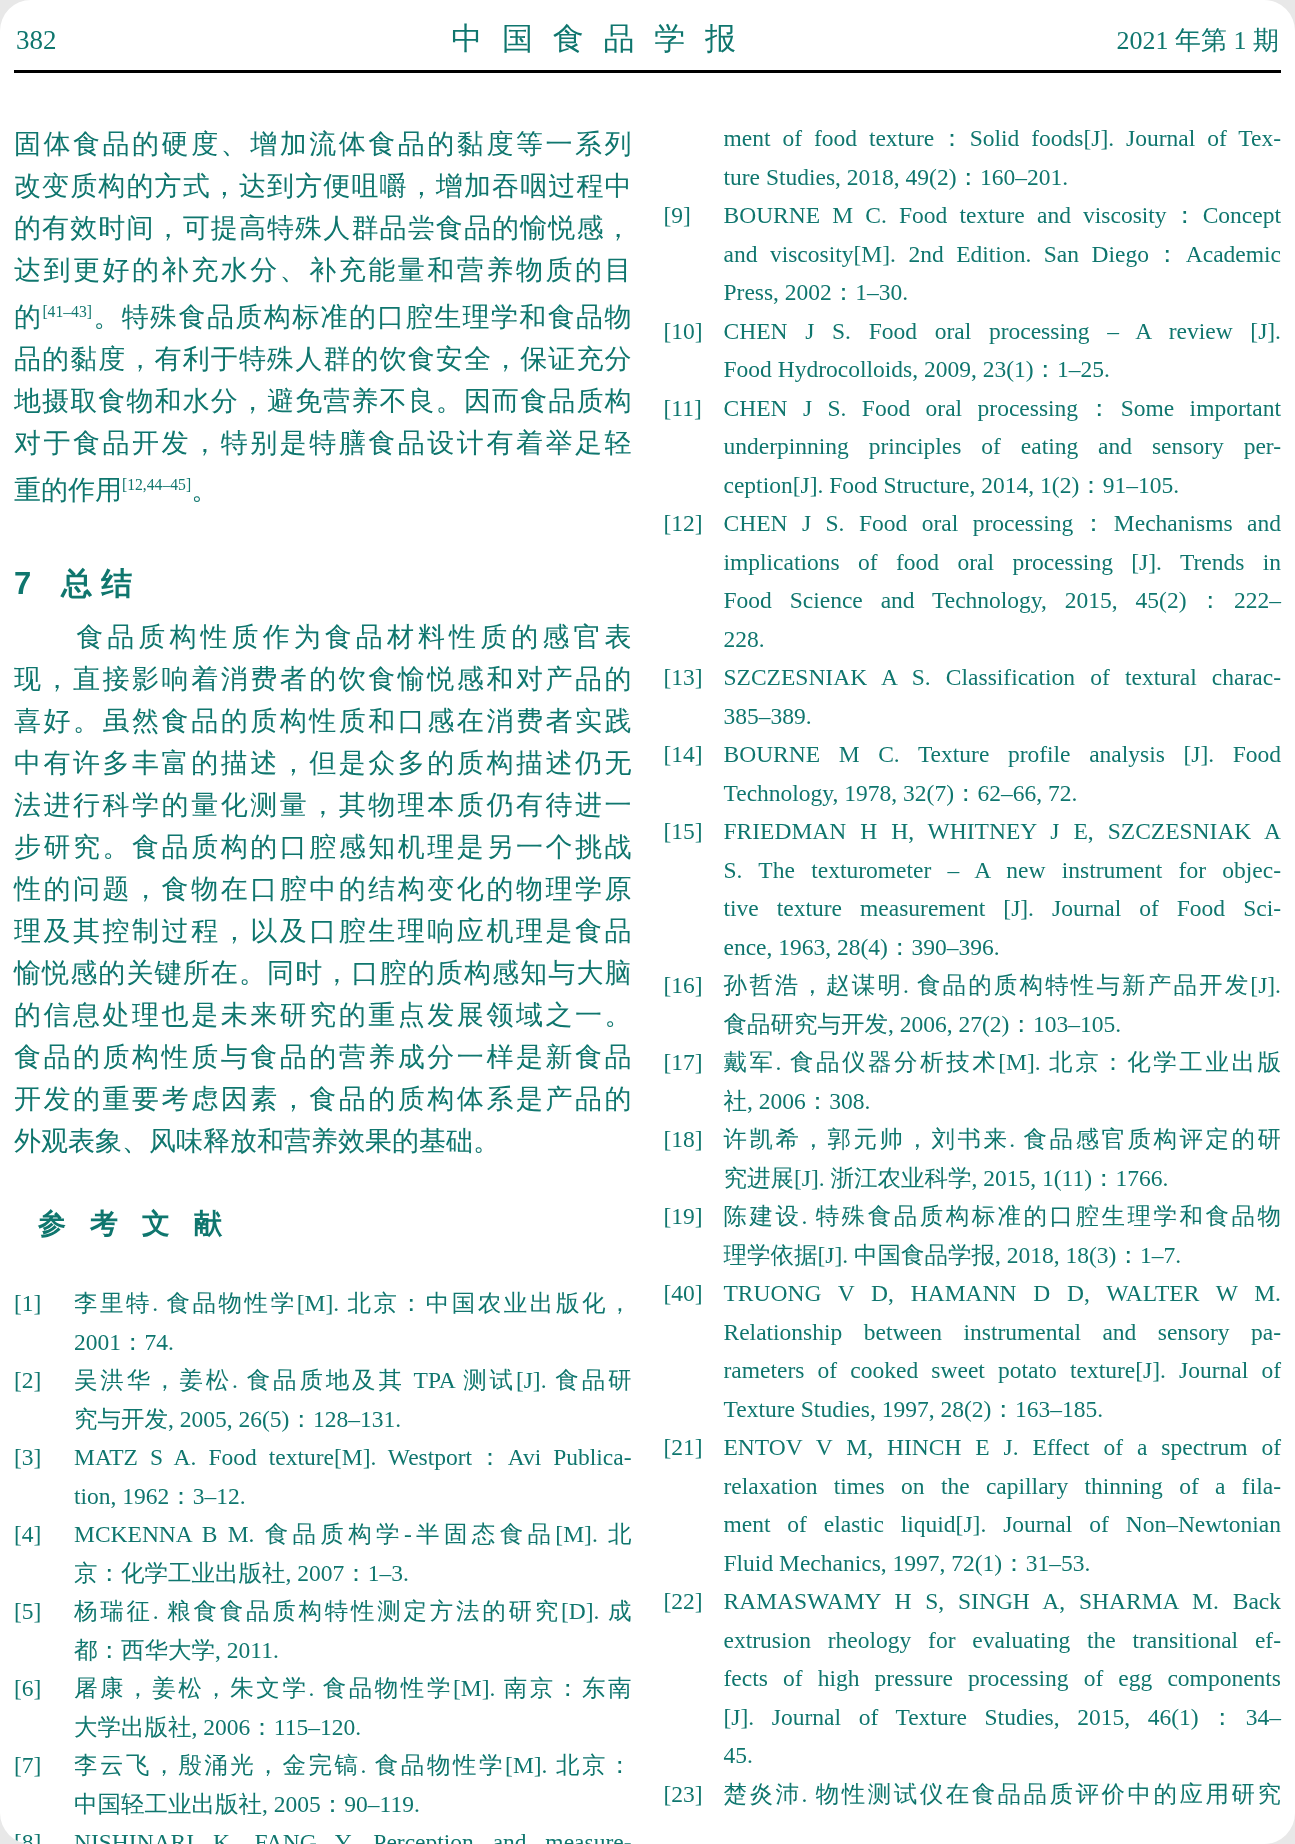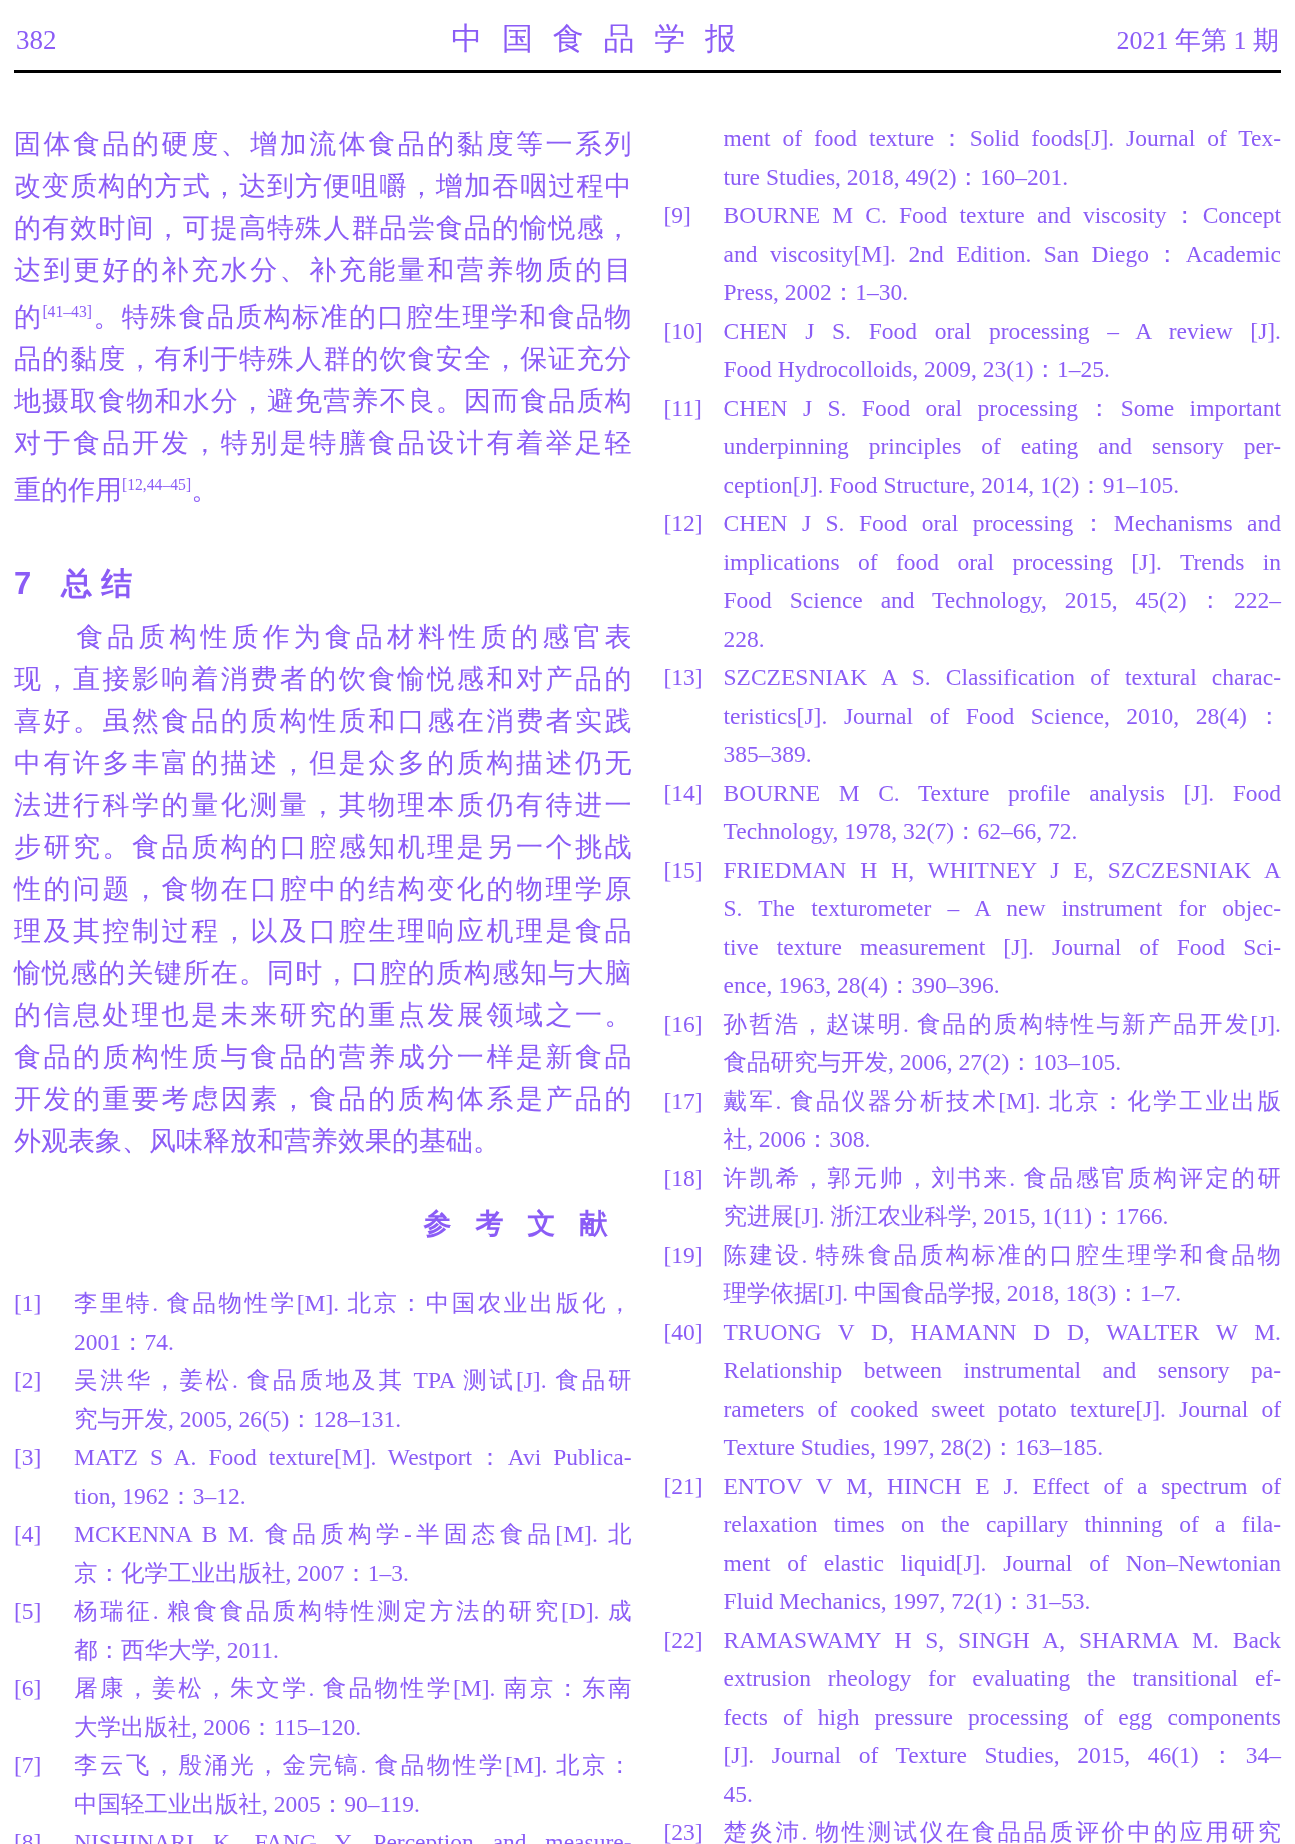--- a/index.html
+++ b/index.html
@@ -3,23 +3,24 @@
 <meta charset="utf-8">
 <style>
   * { margin: 0; padding: 0; box-sizing: border-box; }
   html, body { background: #e8e8e8; }
   .page {
     position: relative;
     width: 1295px;
     height: 1844px;
     margin: 0 auto;
     background: #ffffff;
-    color: #8b5cf6;
+    color: #0f766e;
     font-family: "Liberation Serif", "DejaVu Serif", serif;
     overflow: hidden;
+    border-radius: 31px;
   }
   
   .header {
     display: flex;
     align-items: baseline;
     justify-content: space-between;
     padding: 18px 16px 0 16px;
   }
   .page-num { font-size: 27px; }
   .journal-title { font-size: 31px; letter-spacing: 6px; transform: translateX(10px); font-family: Liberation Serif, serif; }
@@ -62,21 +63,21 @@
   }
   .sec-heading .sec-num { margin-right: 30px; }
   .sec-heading .sec-title { letter-spacing: 9px; }
   
   .refs-heading {
     margin-top: 44px;
     font-family: "Liberation Sans", "DejaVu Sans", sans-serif;
     font-weight: bold;
     font-size: 28px;
     line-height: 36px;
-    text-align: right;
+    text-align: left;
     letter-spacing: 24px;
     text-indent: 24px; 
   }
   
   .refs { font-size: 23.5px; }
   .refs-left { margin-top: 42px; }
   .refs-right { margin-top: 46px; }
   .ref-line {
     position: relative;
     padding-left: 60px;
@@ -294,24 +295,20 @@
           <div class="ref-line nj">
             <span class="ref-num"></span>
             <span class="ref-text">228.</span>
           </div>
 
           <div class="ref-line">
             <span class="ref-num">[13]</span>
             <span class="ref-text">SZCZESNIAK A S. Classification of textural charac-</span>
           </div>
 
-          <div class="ref-line">
-            <span class="ref-num"></span>
-            <span class="ref-text">teristics[J]. Journal of Food Science, 2010, 28(4)：</span>
-          </div>
 
           <div class="ref-line nj">
             <span class="ref-num"></span>
             <span class="ref-text">385–389.</span>
           </div>
 
           <div class="ref-line">
             <span class="ref-num">[14]</span>
             <span class="ref-text">BOURNE M C. Texture profile analysis [J]. Food</span>
           </div>

